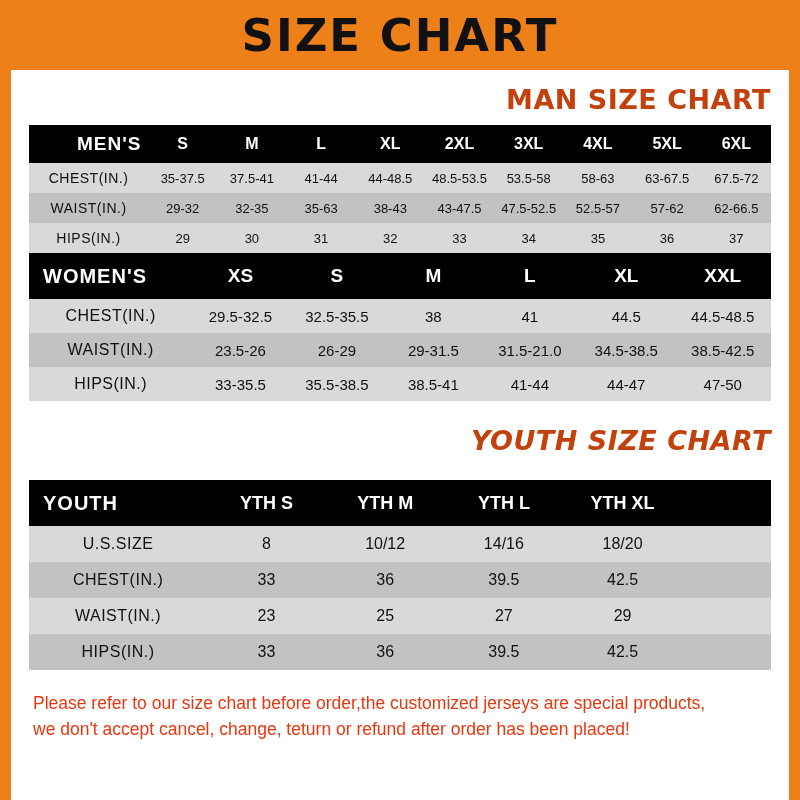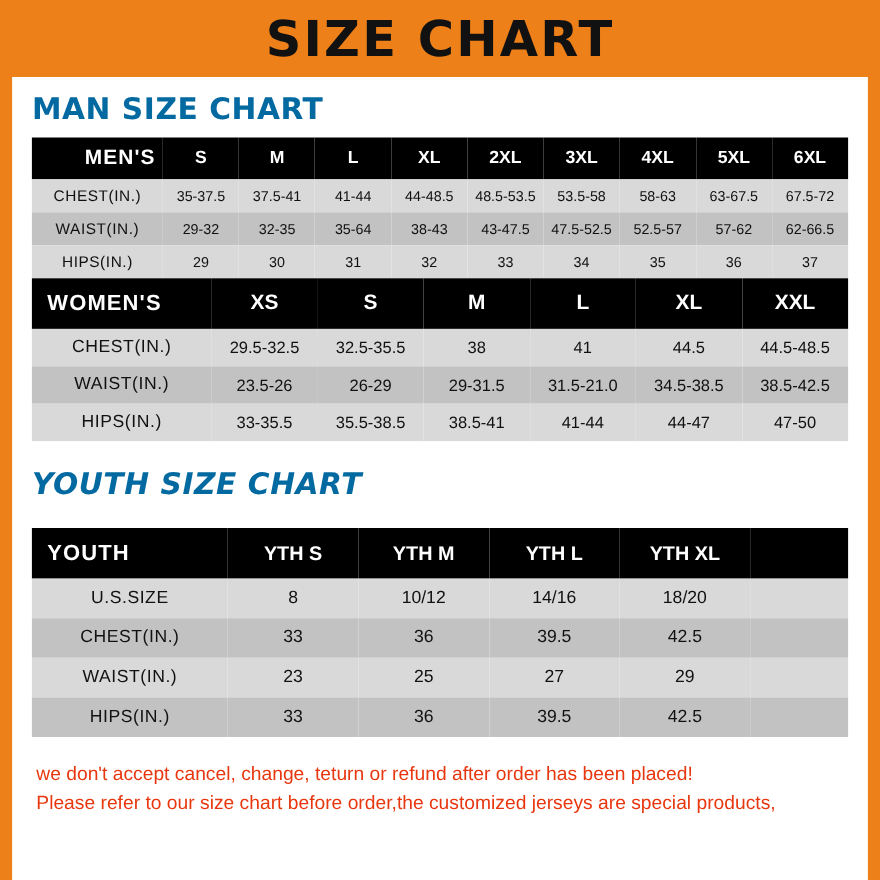--- a/index.html
+++ b/index.html
@@ -35,25 +35,25 @@
     font-weight: bold;
     font-size: 45px;
     letter-spacing: 2px;
     color: #111111;
     line-height: 1;
   }
   .section {
     padding: 0 18px;
   }
   .section-title {
-    text-align: left;
+    text-align: right;
     font-family: "DejaVu Sans", sans-serif;
     font-weight: bold;
     font-size: 27px;
-    color: #0369a1;
+    color: #c2410c;
     letter-spacing: 0.5px;
   }
   .mst { margin-top: 14px; margin-bottom: 10px; }
   .wst { margin-top: 22px; margin-bottom: 11px; }
   .yst { margin-top: 24px; margin-bottom: 24px; font-style: italic; }
 
   table.sz {
     width: 100%;
     border-collapse: collapse;
     table-layout: fixed;
@@ -156,21 +156,21 @@
           <td>48.5-53.5</td>
           <td>53.5-58</td>
           <td>58-63</td>
           <td>63-67.5</td>
           <td>67.5-72</td>
         </tr>
         <tr class="alt-dark">
           <td class="row-label">WAIST(IN.)</td>
           <td>29-32</td>
           <td>32-35</td>
-          <td>35-64</td>
+          <td>35-63</td>
           <td>38-43</td>
           <td>43-47.5</td>
           <td>47.5-52.5</td>
           <td>52.5-57</td>
           <td>57-62</td>
           <td>62-66.5</td>
         </tr>
         <tr class="alt-light">
           <td class="row-label">HIPS(IN.)</td>
           <td>29</td>
@@ -293,17 +293,17 @@
           <td>36</td>
           <td>39.5</td>
           <td>42.5</td>
           <td></td>
         </tr>
       </tbody>
     </table>
   </div>
 
   <div class="footer-note">
+    <div>Please refer to our size chart before order,the customized jerseys are special products,</div>
     <div>we don't accept cancel, change, teturn or refund after order has been placed!</div>
-    <div>Please refer to our size chart before order,the customized jerseys are special products,</div>
   </div>
 
 </div>
 
 </body></html>

